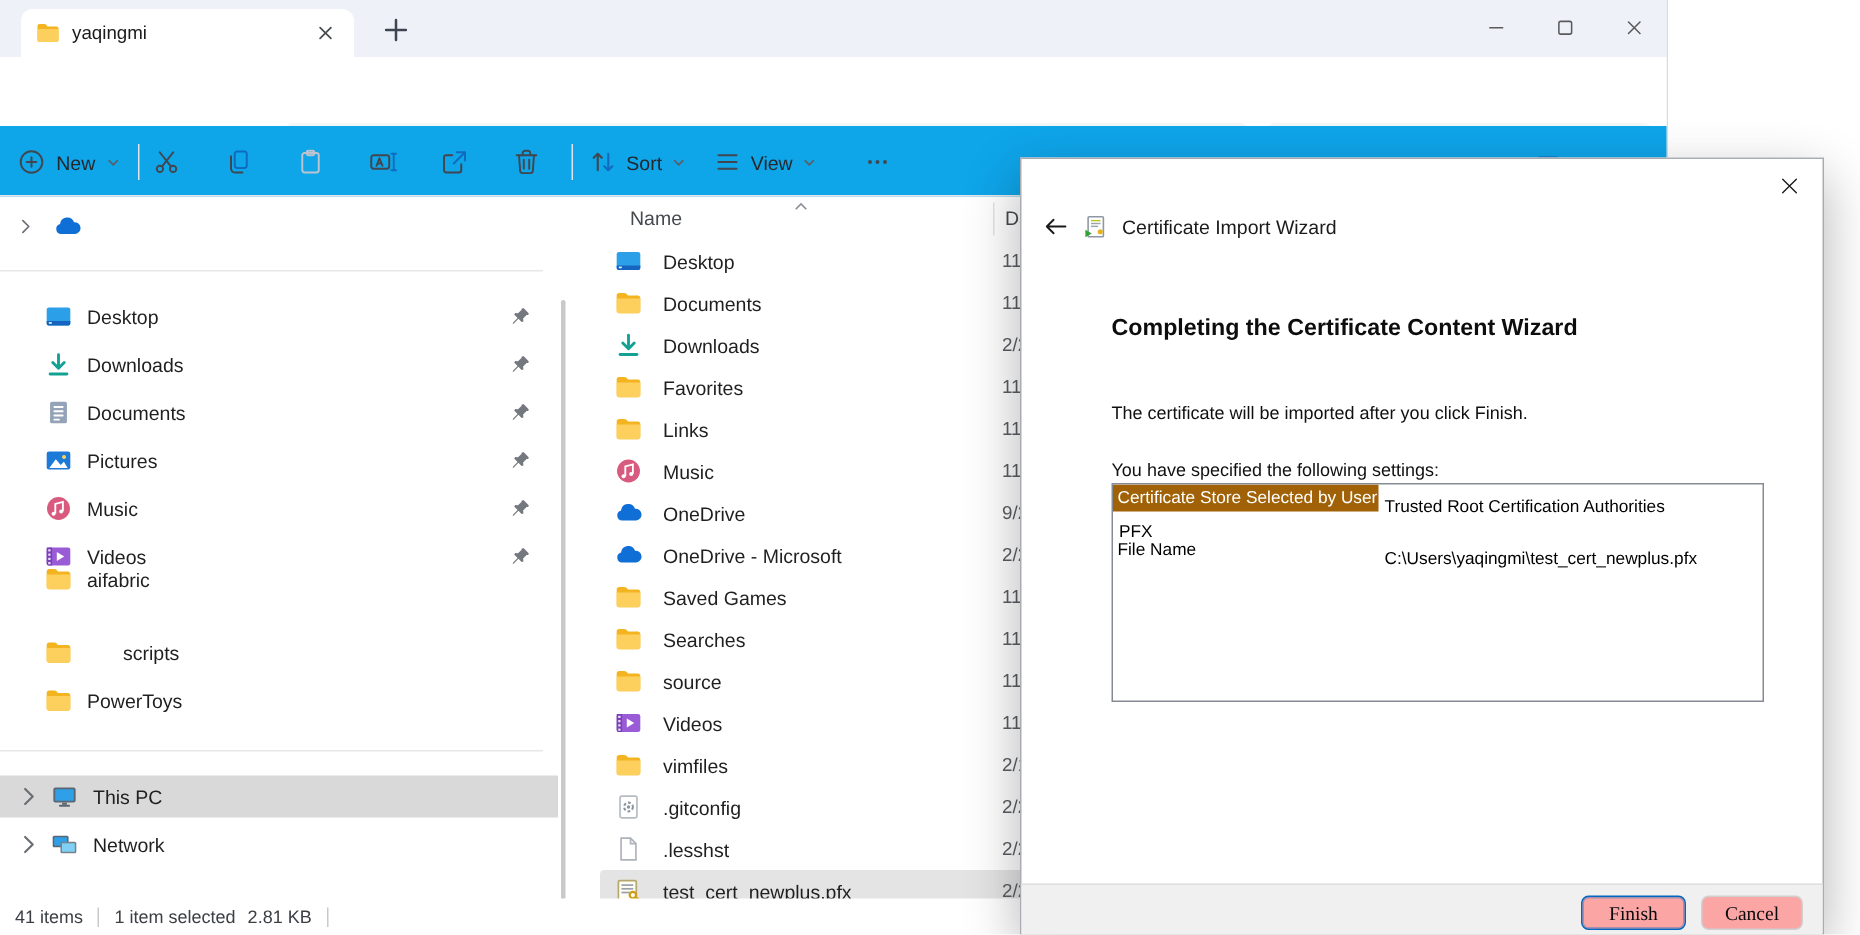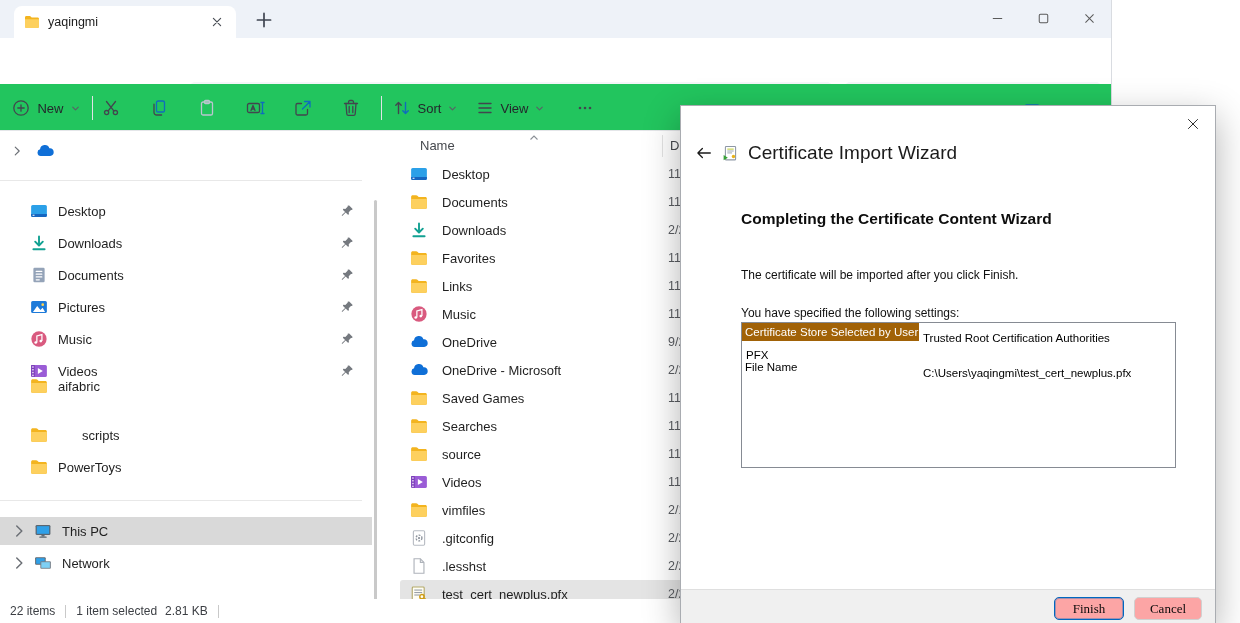--- a/index.html
+++ b/index.html
@@ -25,21 +25,21 @@
   .navbtn svg{width:19px;height:19px;}
   .crumbbar{position:absolute;left:190px;top:44px;width:642px;height:32px;background:#f4f6f8;border-radius:5px;
             display:flex;align-items:center;padding:0 12px;box-sizing:border-box;gap:4px;}
   .crumb{font-size:13px;color:#1b1b1b;background:none;border:none;padding:2px 6px;font-family:inherit;}
   .crumb-chev{width:13px;height:13px;}
   .searchbar{position:absolute;left:845px;top:44px;width:256px;height:32px;background:#f4f6f8;border-radius:5px;
              display:flex;align-items:center;padding:0 12px;box-sizing:border-box;}
   .searchtext{font-size:13px;color:#767b82;flex:1;}
   .searchbar .icn{width:16px;height:16px;}
 
-  .toolbar{position:absolute;left:0;top:84px;width:100%;height:47px;background:#22c55e;border-bottom:1px solid #e4e6e9;box-sizing:border-box;}
+  .toolbar{position:absolute;left:0;top:84px;width:100%;height:47px;background:#0ea5e9;border-bottom:1px solid #e4e6e9;box-sizing:border-box;}
   .tbtn{position:absolute;top:8px;height:32px;display:flex;align-items:center;justify-content:center;gap:6px;border-radius:5px;}
   .tbtn .icn{width:20px;height:20px;}
   .tbtn .chev{width:11px;height:11px;}
   .tblabel{font-size:13px;color:#24272c;}
   .tsep{position:absolute;top:12px;width:1px;height:24px;background:#e1e3e6;}
 
   .sidebar{position:absolute;left:0;top:132px;width:382px;height:468px;}
   .side-row{position:absolute;left:0;width:372px;height:30px;display:flex;align-items:center;}
   .side-chev{width:14px;height:14px;margin-left:10px;}
   .side-item{position:absolute;left:0;width:372px;height:30px;display:flex;align-items:center;border-radius:4px;}
@@ -70,21 +70,21 @@
   .ssep{width:1px;height:13px;background:#c9c9c9;}
 
   
   .dialog{position:absolute;left:680px;top:105px;width:536px;height:518px;background:#fff;
           border:1px solid #a9acb1;box-sizing:border-box;box-shadow:0 12px 34px rgba(0,0,0,.3);z-index:10;}
   .dlg-close{position:absolute;right:6px;top:5px;width:32px;height:26px;display:flex;align-items:center;justify-content:center;}
   .dlg-close svg{width:14px;height:14px;}
   .dlg-head{position:absolute;left:14px;top:36px;display:flex;align-items:center;gap:9px;}
   .dlg-back{width:18px;height:18px;}
   .dlg-ico{width:17px;height:17px;}
-  .dlg-title{font-size:19px;color:#1b1b1b;}
+  .dlg-title{font-size:13px;color:#1b1b1b;}
   .dlg-h1{position:absolute;left:60px;top:104px;font-size:15.5px;font-weight:700;color:#0d0d0d;}
   .dlg-p{position:absolute;left:60px;font-size:12px;color:#101010;}
   .settings-box{position:absolute;left:60px;top:216px;width:435px;height:146px;background:#fff;border:1px solid #868b93;box-sizing:border-box;overflow:hidden;}
   .set-row{display:flex;height:17.5px;align-items:center;font-size:11.5px;color:#000;}
   .set-key{width:177px;box-sizing:border-box;padding-left:3px;height:100%;display:flex;align-items:center;}
   .set-row.sel .set-key{color:#fff;}
   .set-val{padding-left:4px;white-space:nowrap;margin-top:12px;}
   .dlg-footer{position:absolute;left:0;top:483px;width:100%;height:35px;background:#f0f0f0;border-top:1px solid #dfdfdf;box-sizing:border-box;}
   .dlg-btn{position:absolute;top:7px;height:23px;border-radius:5px;background:#fca5a5;font-size:13px;color:#0b0b0b;
            font-family:Liberation Serif, serif;display:flex;align-items:center;justify-content:center;box-sizing:border-box;}
@@ -704,21 +704,21 @@
               <path d="m11.9 11.7 2.7 2.7m-1.5-1.5.9-.9m.2 1.9.9-.9" stroke="#cf9c15" stroke-width="1.2" fill="none"></path>
             </svg>
           </span>
        <span class="fname">test_cert_newplus.pfx</span>
        <span class="fdate">2/2</span>
         </div>
       </div>
   </section>
 
   <div class="statusbar">
-    <span class="st">22 items</span>
+    <span class="st">41 items</span>
     <span class="ssep"></span>
     <span class="st">1 item selected</span>
     <span class="st" style="margin-left:-2px;">2.81 KB</span>
     <span class="ssep"></span>
   </div>
 </div>
 
 <div class="dialog">
   <div class="dlg-close">
     <span class="icn" style="width:14px;height:14px;">

